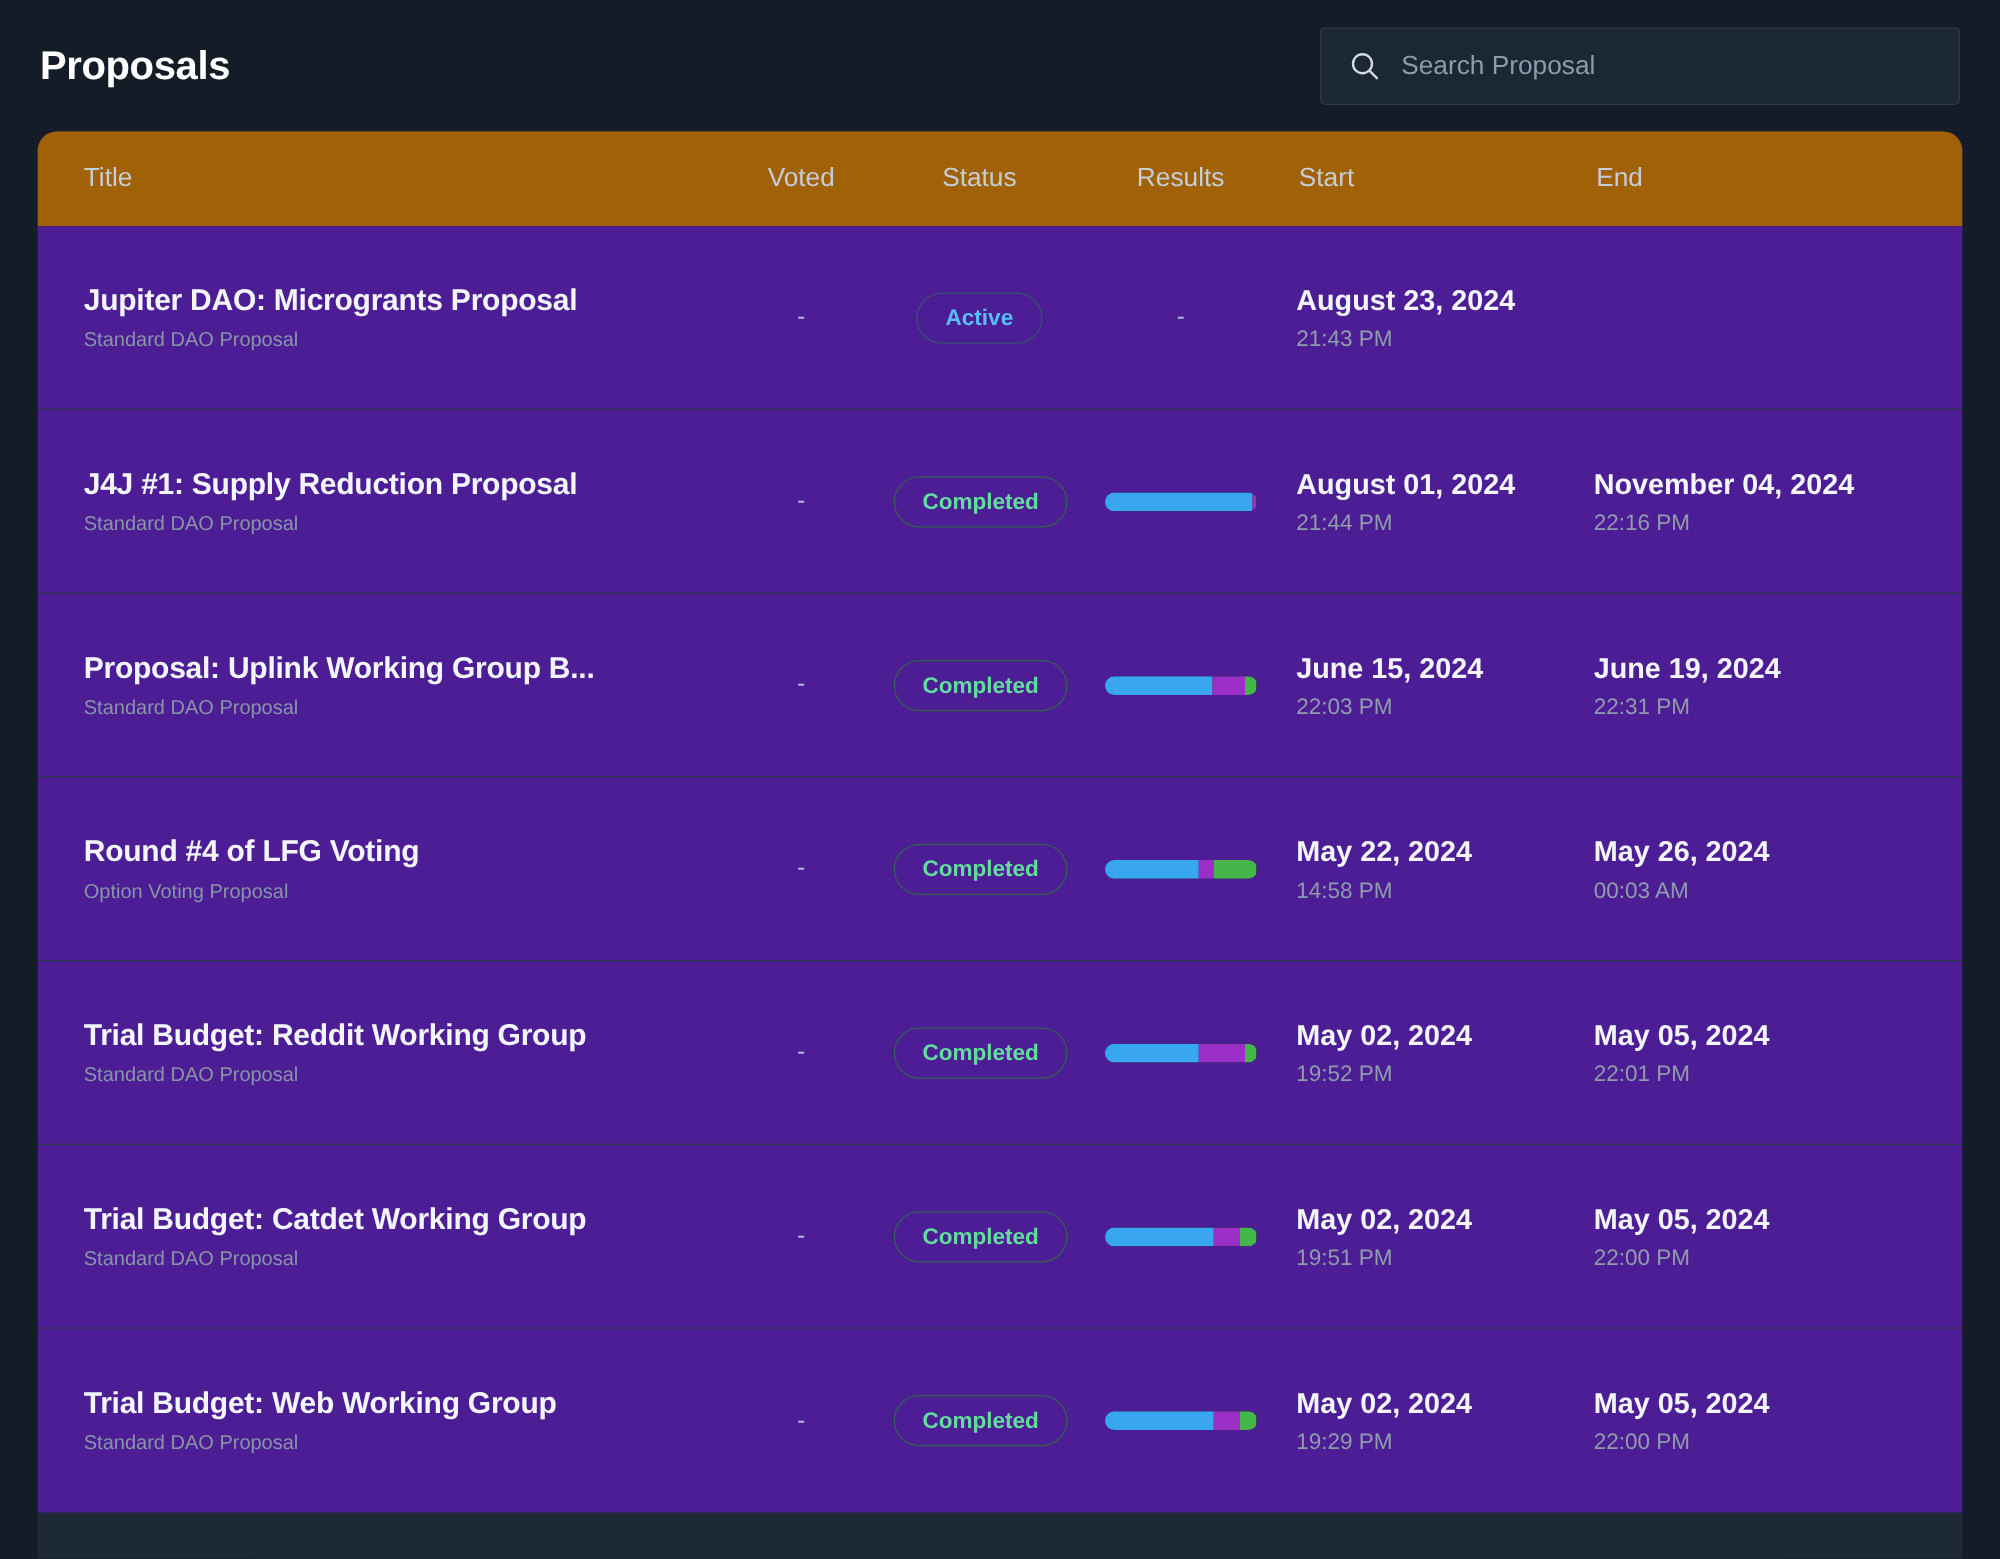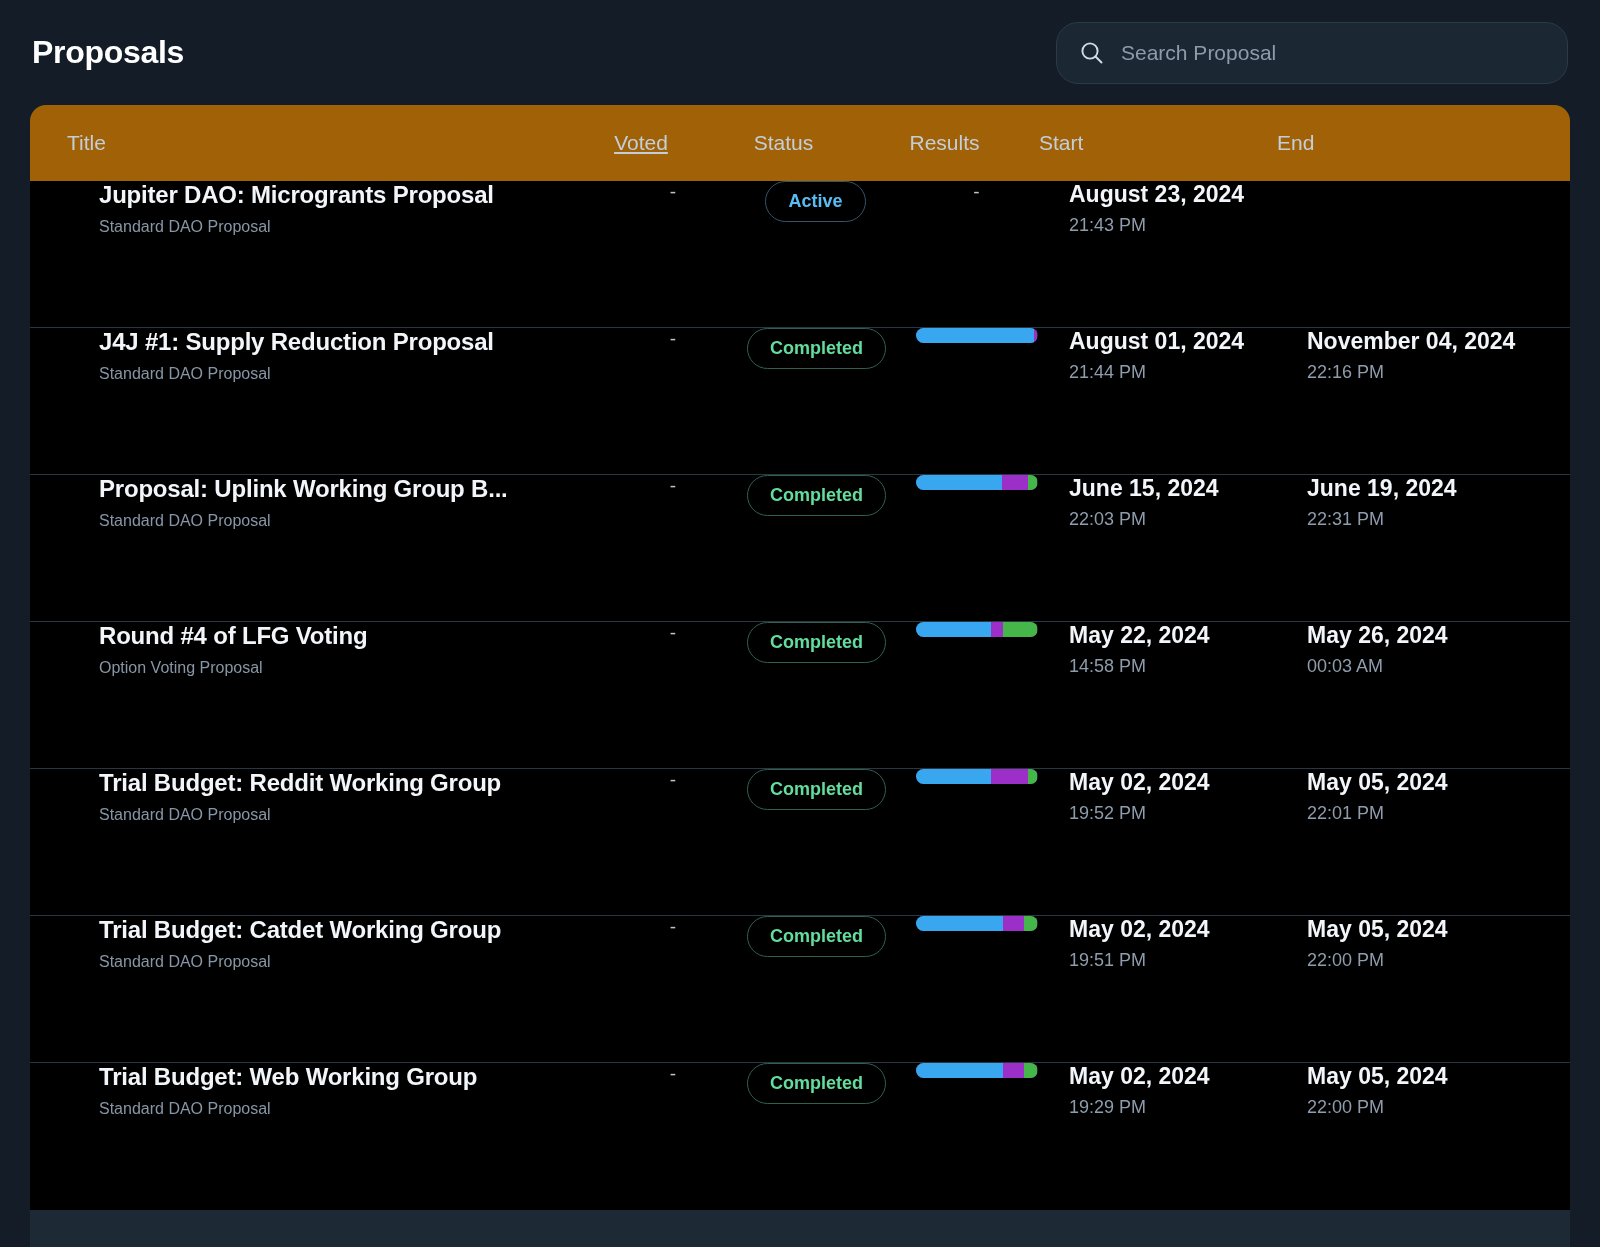--- a/index.html
+++ b/index.html
@@ -35,21 +35,21 @@
     font-weight: bold;
     color: #ffffff;
     letter-spacing: -0.3px;
   }
 
   .search-box {
     width: 512px;
     height: 62px;
     background: #1b2733;
     border: 1px solid #2b3a49;
-    border-radius: 22px;
+    border-radius: 4px;
     display: flex;
     align-items: center;
     gap: 16px;
     padding: 0 22px;
   }
 
   .search-icon { width: 26px; height: 26px; flex: 0 0 auto; display:block; }
 
   .search-input {
     background: transparent;
@@ -72,31 +72,30 @@
 
   .thead {
     background: #a16207;
     height: 76px;
     display: flex;
     align-items: center;
   }
 
   .row {
     display: flex;
-    align-items: flex-start;
+    align-items: center;
     height: 147px;
     border-bottom: 1px solid #2a3643;
-    background: #000000;
-    padding-left: 32px;
+    background: #4c1d95;
   }
   .row:last-child { border-bottom: none; }
 
   
   .c-title   { width: 537px; padding-left: 37px; }
-  .c-voted   { width: 148px; text-align: center; text-decoration: underline; }
+  .c-voted   { width: 148px; text-align: center; }
   .c-status  { width: 137px; text-align: center; }
   .c-results { width: 185px; text-align: center; }
   .c-start   { width: 238px; }
   .c-end     { width: 245px; }
 
   .th {
     font-size: 21px;
     color: #c3ced9;
     font-weight: normal;
   }

